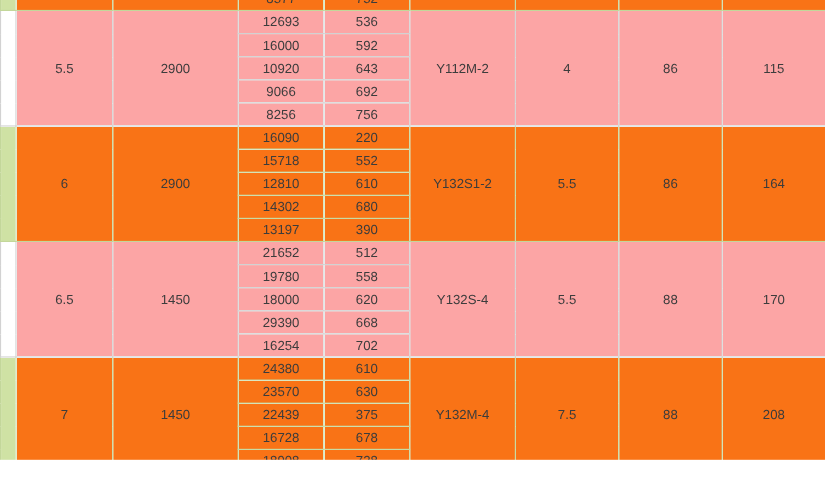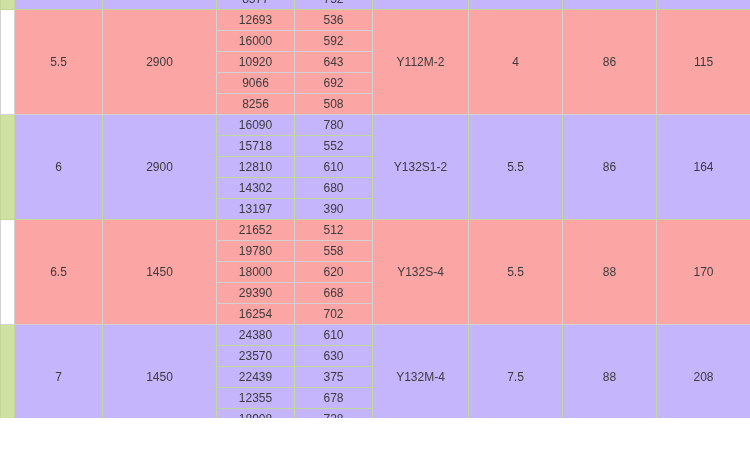--- a/index.html
+++ b/index.html
@@ -44,21 +44,21 @@
   col.c0 { width: 14px; }
   col.c1 { width: 88px; }
   col.c2 { width: 114px; }
   col.c3 { width: 78px; }
   col.c4 { width: 78px; }
   col.c5 { width: 96px; }
   col.c6 { width: 94px; }
   col.c7 { width: 94px; }
   col.c8 { width: 94px; }
 
-  tr.band-green td { background: #c4b5fd; border-color: #c3d79a; }
+  tr.band-green td { background: #f97316; border-color: #c3d79a; }
   tr.band-white td { background: #fca5a5; border-color: #d2d2d2; }
 
   td.edge {
     border-left: none;
     border-right-color: #cfcfcf;
   }
   tr.band-green td.edge { background: #cfe2a4; }
   tr.band-white td.edge { background: #ffffff; }
 
   .clip-top td {
@@ -118,28 +118,28 @@
         <tr class="band-white">
           <td>10920</td>
           <td>643</td>
         </tr>
         <tr class="band-white">
           <td>9066</td>
           <td>692</td>
         </tr>
         <tr class="band-white">
           <td>8256</td>
-          <td>508</td>
+          <td>756</td>
         </tr>
         <tr class="band-green">
           <td class="edge" rowspan="5"></td>
           <td rowspan="5">6</td>
           <td rowspan="5">2900</td>
           <td>16090</td>
-          <td>780</td>
+          <td>220</td>
           <td rowspan="5">Y132S1-2</td>
           <td rowspan="5">5.5</td>
           <td rowspan="5">86</td>
           <td rowspan="5">164</td>
         </tr>
         <tr class="band-green">
           <td>15718</td>
           <td>552</td>
         </tr>
         <tr class="band-green">
@@ -194,21 +194,21 @@
         </tr>
         <tr class="band-green">
           <td>23570</td>
           <td>630</td>
         </tr>
         <tr class="band-green">
           <td>22439</td>
           <td>375</td>
         </tr>
         <tr class="band-green">
-          <td>12355</td>
+          <td>16728</td>
           <td>678</td>
         </tr>
         <tr class="band-green">
           <td>18908</td>
           <td>728</td>
         </tr>
       </tbody>
   </table>
   <div class="bottom-filler" id="filler" style="height: 19px;"></div>
 </div>

